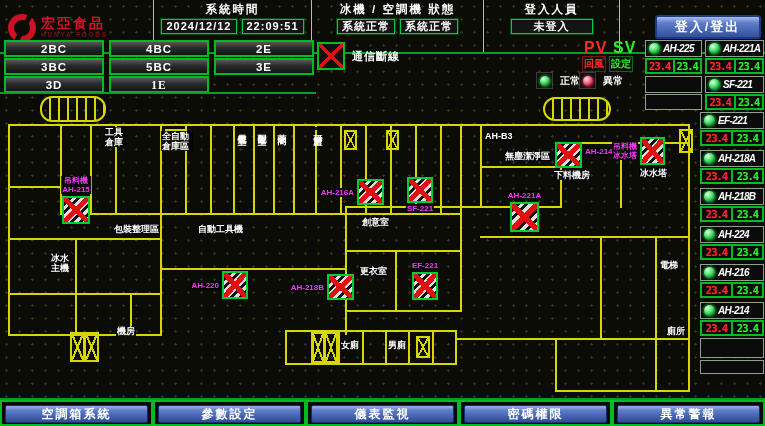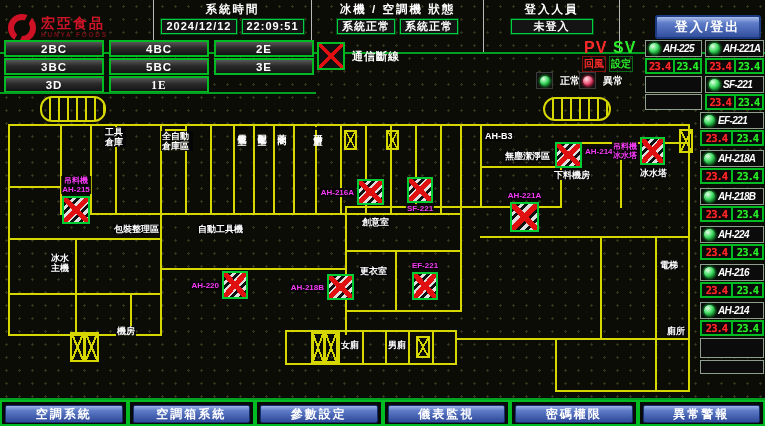--- a/index.html
+++ b/index.html
@@ -346,20 +346,19 @@
         <span class="uval pv">23.4</span>
         <span class="uval sv">23.4</span>
       </div>
       <div class="emptybox" style="left: 645px; top: 76px; width: 57px; height: 17px;"></div>
       <div class="emptybox" style="left: 645px; top: 94px; width: 57px; height: 16px;"></div>
       <div class="emptybox" style="left: 700px; top: 338px; width: 64px; height: 20px;"></div>
       <div class="emptybox" style="left: 700px; top: 360px; width: 64px; height: 14px;"></div>
     </div>
 
   <div class="bottom-bar" id="bottomBar">
-      <div class="bsec"><button class="bbtn">空調系統</button></div>
       <div class="bsec"><button class="bbtn">空調箱系統</button></div>
       <div class="bsec"><button class="bbtn">參數設定</button></div>
       <div class="bsec"><button class="bbtn">儀表監視</button></div>
       <div class="bsec"><button class="bbtn">密碼權限</button></div>
       <div class="bsec"><button class="bbtn">異常警報</button></div>
     </div>
 </div>
 
 </body></html>

